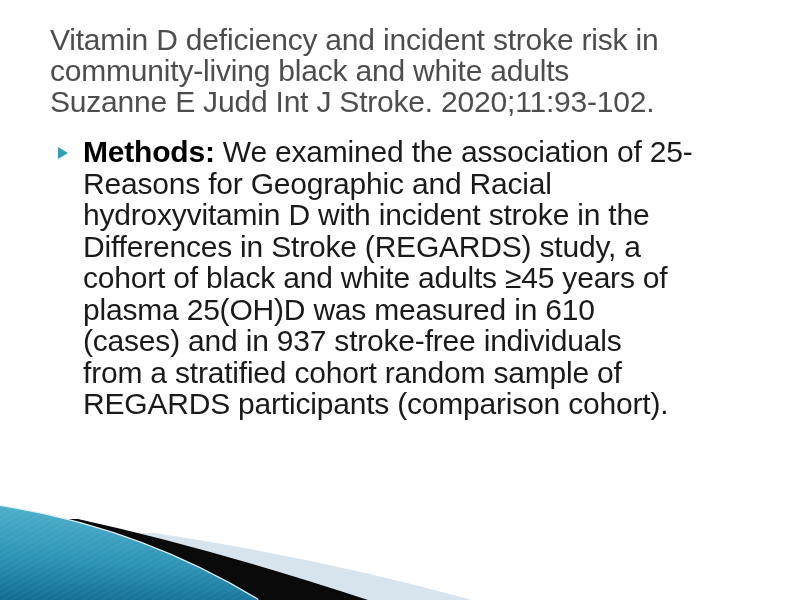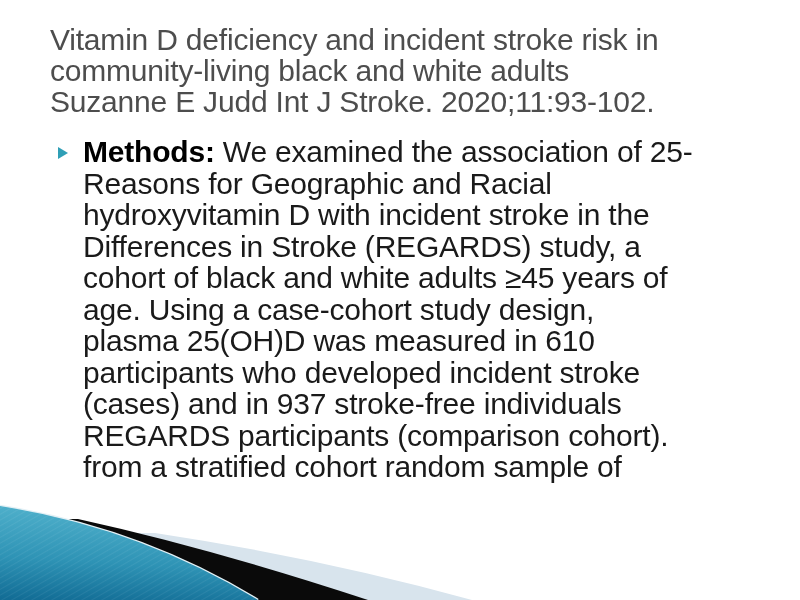--- a/index.html
+++ b/index.html
@@ -68,26 +68,24 @@
   </div>
 
   <div class="body-block">
     <span class="bullet"></span>
     <div class="body-lines">
       <div class="body-line"><span class="bold">Methods:</span><span> We examined the association of 25-</span></div>
       <div class="body-line">Reasons for Geographic and Racial</div>
       <div class="body-line">hydroxyvitamin D with incident stroke in the</div>
       <div class="body-line">Differences in Stroke (REGARDS) study, a</div>
       <div class="body-line">cohort of black and white adults ≥45 years of</div>
-      <div class="body-line">age. Using a case-cohort study design,</div>
       <div class="body-line">plasma 25(OH)D was measured in 610</div>
-      <div class="body-line">participants who developed incident stroke</div>
       <div class="body-line">(cases) and in 937 stroke-free individuals</div>
+      <div class="body-line">from a stratified cohort random sample of</div>
       <div class="body-line">REGARDS participants (comparison cohort).</div>
-      <div class="body-line">from a stratified cohort random sample of</div>
     </div>
   </div>
 
   <svg class="deco" viewBox="0 0 800 600" xmlns="http://www.w3.org/2000/svg" aria-hidden="true">
     <defs>
       <linearGradient id="tealGrad" x1="0.15" y1="0" x2="0" y2="1">
         <stop offset="0" stop-color="#4fb0cb"></stop>
         <stop offset="0.55" stop-color="#2e93b5"></stop>
         <stop offset="1" stop-color="#116b94"></stop>
       </linearGradient>

